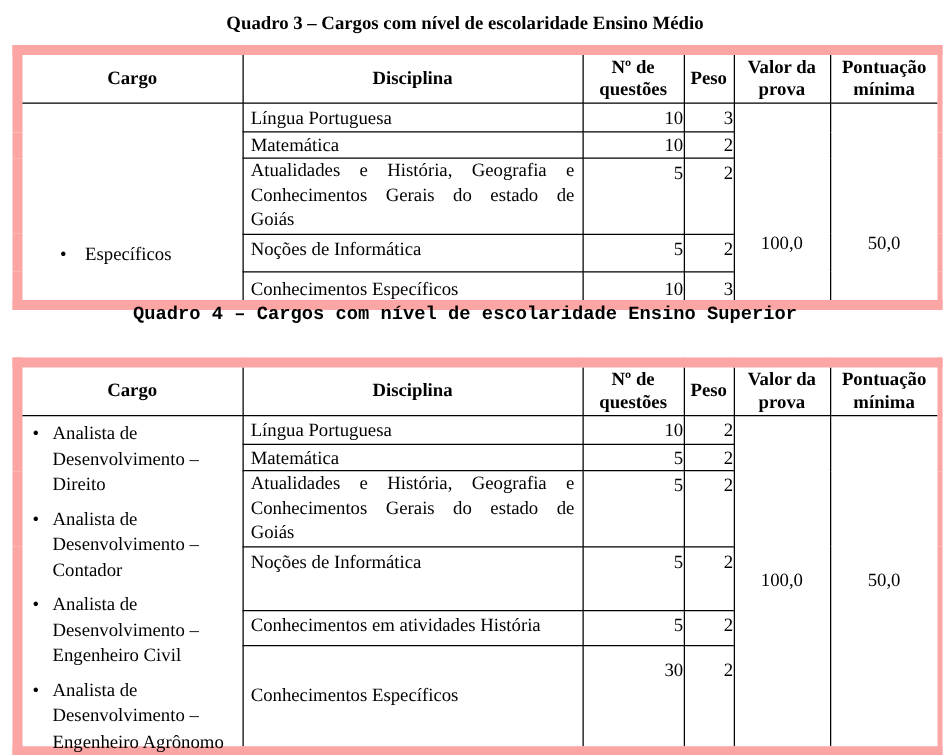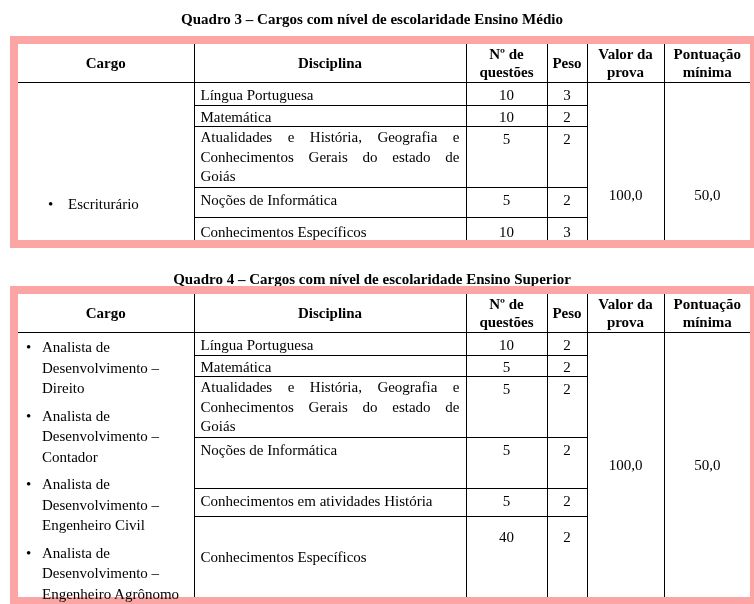--- a/index.html
+++ b/index.html
@@ -2,38 +2,38 @@
 <html><head>
 <meta charset="utf-8">
 <style>
   * { margin:0; padding:0; box-sizing:border-box; }
   html, body { width:754px; height:604px; }
   body { background:#ffffff; color:#000; overflow:hidden; position:relative;
          font-family:"Liberation Serif","DejaVu Serif",serif; font-size:15px; }
   .doc-title { position:absolute; left:0; width:744px; text-align:center;
                font-weight:bold; font-size:15px; line-height:17px; }
   #quadro3-title { top:11px; }
-  #quadro4-title { top:271px; }
+  #quadro4-title { top:243px;font-family:Liberation Mono, monospace; }
   table { position:absolute; left:10px; width:740px; border-collapse:collapse;
           table-layout:fixed; border:8px solid #fca5a5; }
   #quadro3-table { top:36px; }
   #quadro4-table { top:286px; }
   col.c-cargo { width:180px; } col.c-disc { width:272px; }
   col.c-q { width:81px; }    col.c-peso { width:40px; }
   col.c-valor { width:77px; } col.c-pont { width:90px; }
   th, td { border:1px solid #000; }
   th { font-weight:bold; text-align:center; vertical-align:middle;
        line-height:18px; padding:1px 2px; }
   tr.hr40 { height:40px; } tr.hr37 { height:37px; }
   tr.h21 { height:21px; } tr.h22 { height:22px; } tr.h28 { height:28px; }
   tr.h30 { height:30px; } tr.h51 { height:51px; } tr.h58 { height:58px; }
   tr.h60 { height:60px; } tr.h85 { height:85px; }
   td { vertical-align:top; }
   td.disc { text-align:left; padding:2px 6px 0 6px; line-height:20px; }
-  td.num  { text-align:center; padding-top:2px; line-height:20px; }
+  td.num  { text-align:right; padding-top:2px; line-height:20px; }
   td.tight18 { line-height:18px; }
   td.pt7  { padding-top:7px; line-height:15px; }
   td.pt10 { padding-top:10px; }
   td.vmid { vertical-align:middle; padding-top:0; }
   td.jcell { padding-top:1px; line-height:19.5px; }
   .jline { display:block; text-align:justify; text-align-last:justify; }
   td.cargo3 { vertical-align:top; padding:111px 2px 0 30px; line-height:21px; }
   .li3 { position:relative; padding-left:20px; }
   .li3 .bullet { position:absolute; left:0; top:0; }
   td.vmerge3 { vertical-align:top; padding-top:102px; text-align:center; line-height:20px; }
@@ -64,21 +64,21 @@
       <th>Disciplina</th>
       <th>Nº de questões</th>
       <th>Peso</th>
       <th>Valor da prova</th>
       <th>Pontuação mínima</th>
     </tr>
     <tr class="h22">
       <td class="cargo3" rowspan="5">
         <div class="li3">
           <span class="bullet">•</span>
-          <span>Escriturário</span>
+          <span>Específicos</span>
         </div>
       </td>
       <td class="disc">Língua Portuguesa</td>
       <td class="num">10</td>
       <td class="num">3</td>
       <td class="vmerge3" rowspan="5">100,0</td>
       <td class="vmerge3" rowspan="5">50,0</td>
     </tr>
     <tr class="h21">
       <td class="disc tight18">Matemática</td>
@@ -173,17 +173,17 @@
       <td class="num">5</td>
       <td class="num">2</td>
     </tr>
     <tr class="h28">
       <td class="disc">Conhecimentos em atividades História</td>
       <td class="num">5</td>
       <td class="num">2</td>
     </tr>
     <tr class="h85">
       <td class="disc vmid">Conhecimentos Específicos</td>
-      <td class="num pt10">40</td>
+      <td class="num pt10">30</td>
       <td class="num pt10">2</td>
     </tr>
   </tbody>
 </table>
 
 </body></html>

